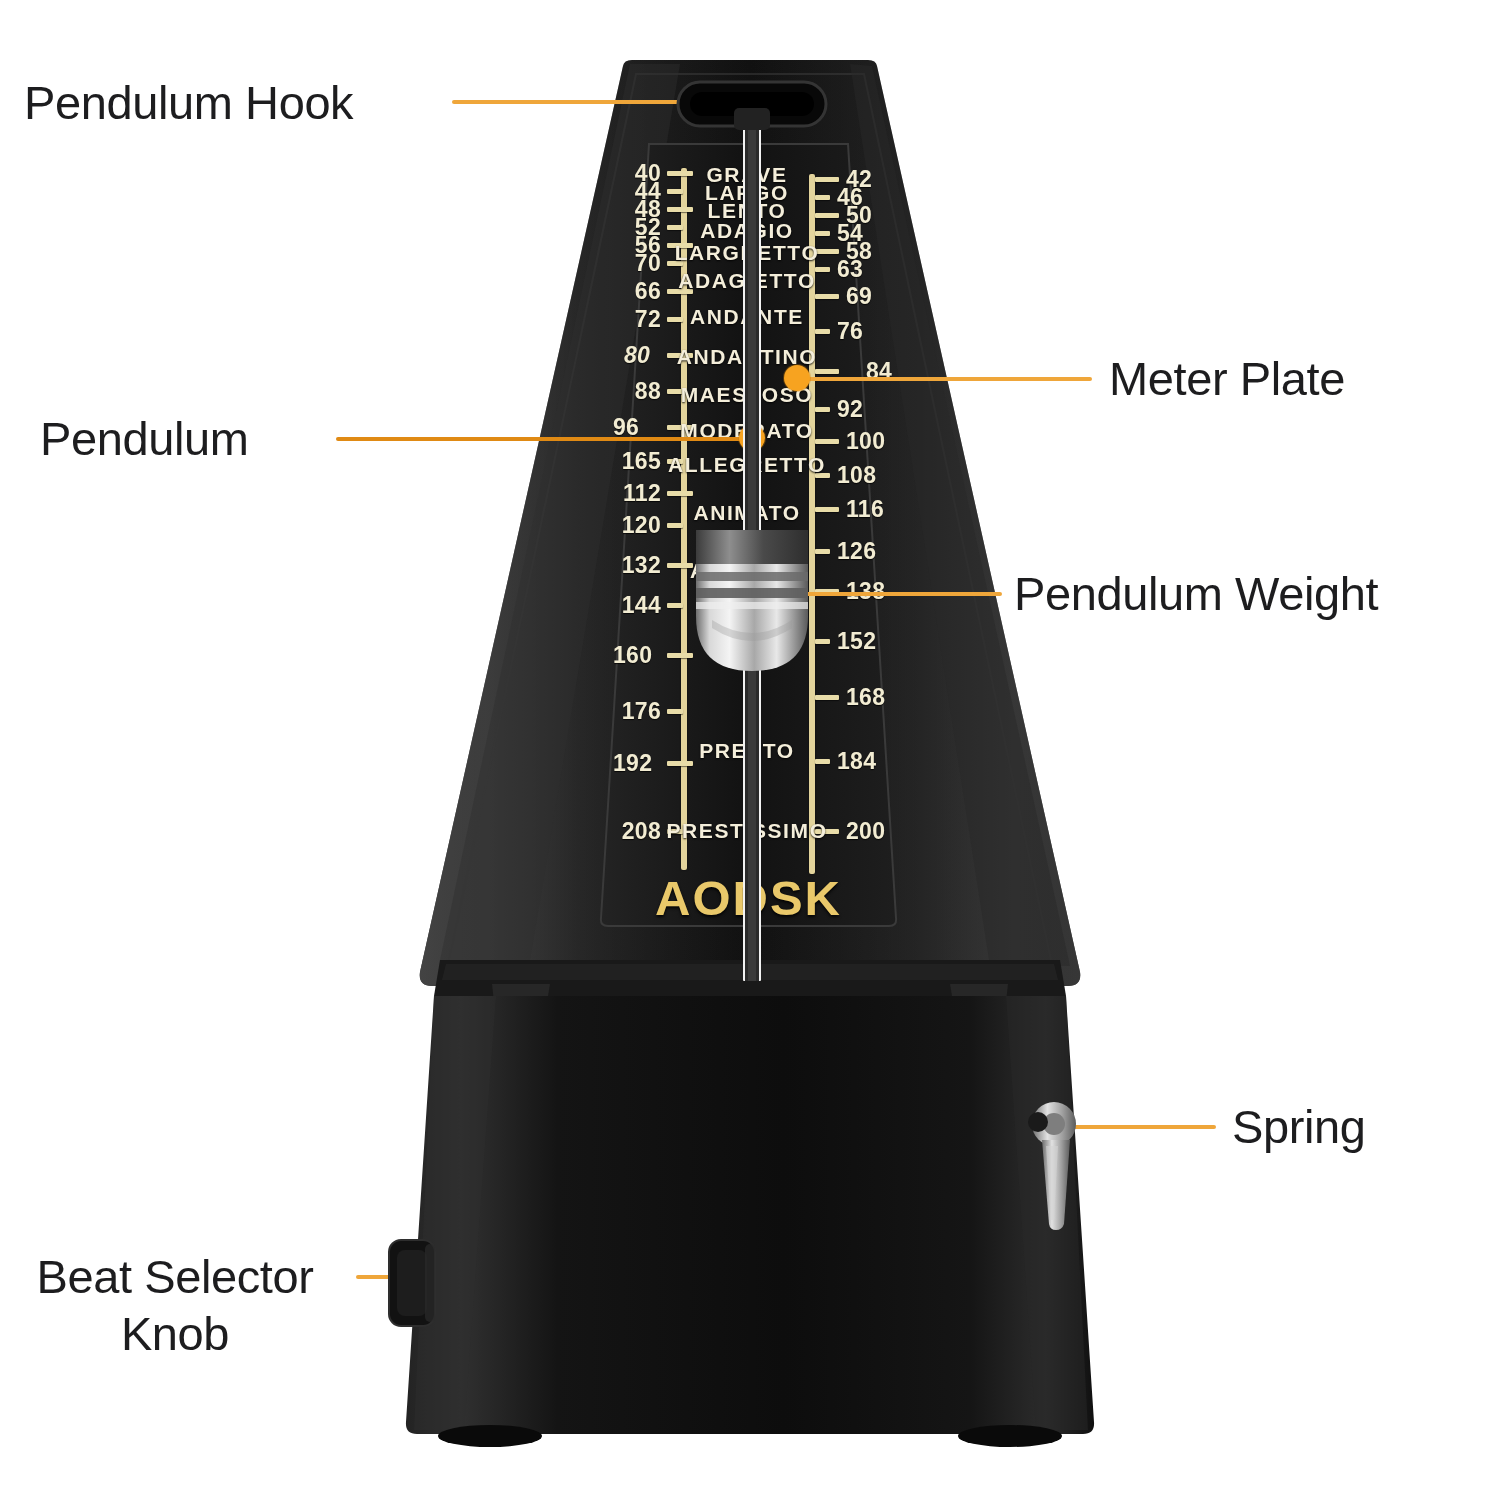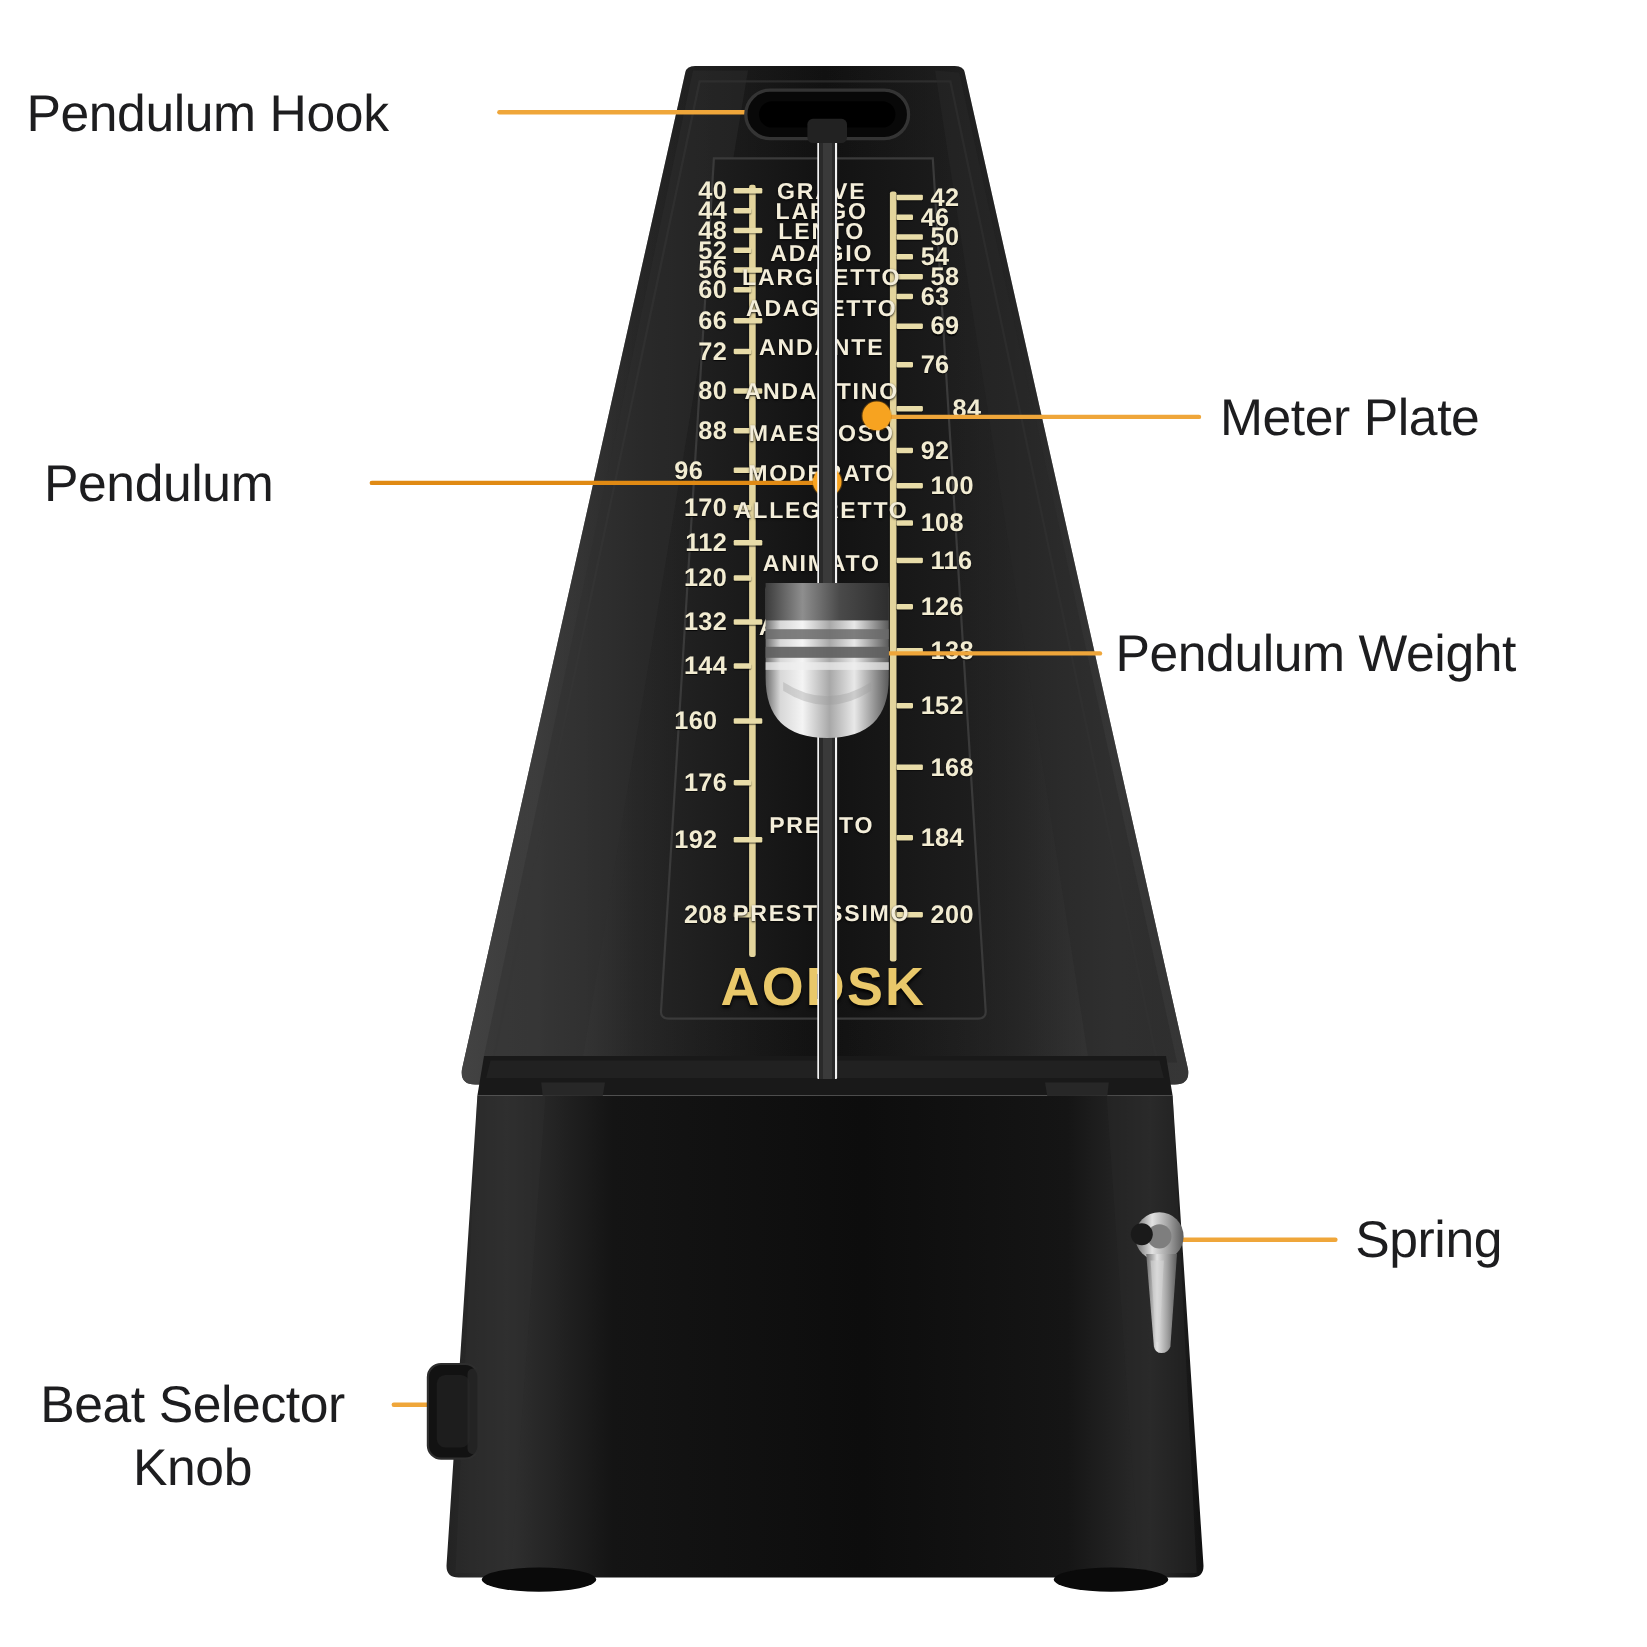--- a/index.html
+++ b/index.html
@@ -151,45 +151,45 @@
           </div>
           <div class="tickrow" style="left: 16px; top: 74px;">
             <span class="tnum" style="width: 48px; text-align: right;">52</span>
             <span class="tmark" style="width: 16px; margin-left: 6px;"></span>
           </div>
           <div class="tickrow" style="left: 16px; top: 92px;">
             <span class="tnum" style="width: 48px; text-align: right;">56</span>
             <span class="tmark" style="width: 26px; margin-left: 6px;"></span>
           </div>
           <div class="tickrow" style="left: 16px; top: 110px;">
-            <span class="tnum" style="width: 48px; text-align: right;">60</span>
+            <span class="tnum" style="width: 48px; text-align: right;">70</span>
             <span class="tmark" style="width: 16px; margin-left: 6px;"></span>
           </div>
           <div class="tickrow" style="left: 16px; top: 138px;">
             <span class="tnum" style="width: 48px; text-align: right;">66</span>
             <span class="tmark" style="width: 26px; margin-left: 6px;"></span>
           </div>
           <div class="tickrow" style="left: 16px; top: 166px;">
             <span class="tnum" style="width: 48px; text-align: right;">72</span>
             <span class="tmark" style="width: 16px; margin-left: 6px;"></span>
           </div>
           <div class="tickrow" style="left: 16px; top: 202px;">
-            <span class="tnum" style="width: 48px; text-align: right;">80</span>
+            <span class="tnum" style="width: 48px; text-align: center; font-style: italic;">80</span>
             <span class="tmark" style="width: 26px; margin-left: 6px;"></span>
           </div>
           <div class="tickrow" style="left: 16px; top: 238px;">
             <span class="tnum" style="width: 48px; text-align: right;">88</span>
             <span class="tmark" style="width: 16px; margin-left: 6px;"></span>
           </div>
           <div class="tickrow" style="left: 16px; top: 274px;">
             <span class="tnum" style="width: 48px; text-align: left;">96</span>
             <span class="tmark" style="width: 26px; margin-left: 6px;"></span>
           </div>
           <div class="tickrow" style="left: 16px; top: 308px;">
-            <span class="tnum" style="width: 48px; text-align: right;">170</span>
+            <span class="tnum" style="width: 48px; text-align: right;">165</span>
             <span class="tmark" style="width: 16px; margin-left: 6px;"></span>
           </div>
           <div class="tickrow" style="left: 16px; top: 340px;">
             <span class="tnum" style="width: 48px; text-align: right;">112</span>
             <span class="tmark" style="width: 26px; margin-left: 6px;"></span>
           </div>
           <div class="tickrow" style="left: 16px; top: 372px;">
             <span class="tnum" style="width: 48px; text-align: right;">120</span>
             <span class="tmark" style="width: 16px; margin-left: 6px;"></span>
           </div>

